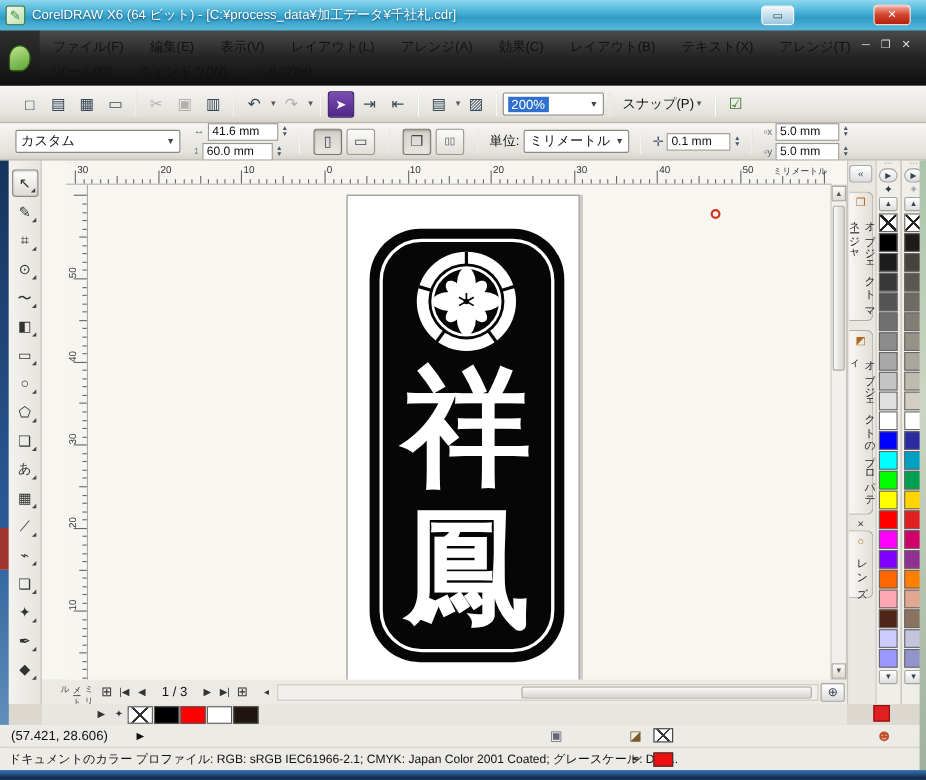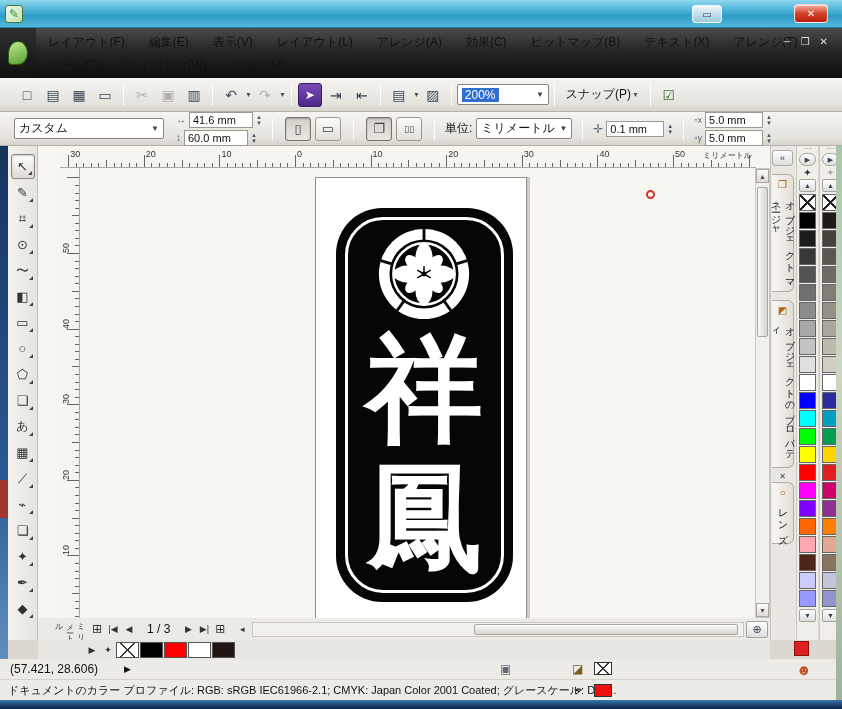--- a/index.html
+++ b/index.html
@@ -134,36 +134,37 @@
   .minibtn{width:17px;height:13px;font-size:7px;display:flex;align-items:center;justify-content:center;
     border:1px solid #a5a39a;background:linear-gradient(#fff,#ddd);color:#345;border-radius:2px;}
 </style>
 </head>
 <body>
 
 <div class="screen">
 
   <div class="abs titlebar">
     <div class="title-ic">✎</div>
+    <div class="title-txt">CorelDRAW X6 (64 ビット) - [C:¥process_data¥加工データ¥千社札.cdr]</div>
   </div>
   <div class="abs cap-btn cap-min">▭</div>
   <div class="abs cap-btn cap-close">✕</div>
 
   <div class="abs menubar"></div>
   <div class="abs menu-logo">
       <div class="corel-balloon"></div>
     </div>
   <div class="menu-row" id="menu-row1" style="top:30px;">
-      <div class="menu-item">レイアウト(F)</div>
+      <div class="menu-item">ファイル(F)</div>
       <div class="menu-item">編集(E)</div>
       <div class="menu-item">表示(V)</div>
       <div class="menu-item">レイアウト(L)</div>
       <div class="menu-item">アレンジ(A)</div>
       <div class="menu-item">効果(C)</div>
-      <div class="menu-item">ビットマップ(B)</div>
+      <div class="menu-item">レイアウト(B)</div>
       <div class="menu-item">テキスト(X)</div>
       <div class="menu-item">アレンジ(T)</div>
     </div>
   <div class="menu-row" id="menu-row2" style="top:53px;">
       <div class="menu-item">ツール(O)</div>
       <div class="menu-item">ウィンドウ(W)</div>
       <div class="menu-item">ヘルプ(H)</div>
     </div>
   <div class="mwb" id="mdi-buttons">
       <span>─</span>

